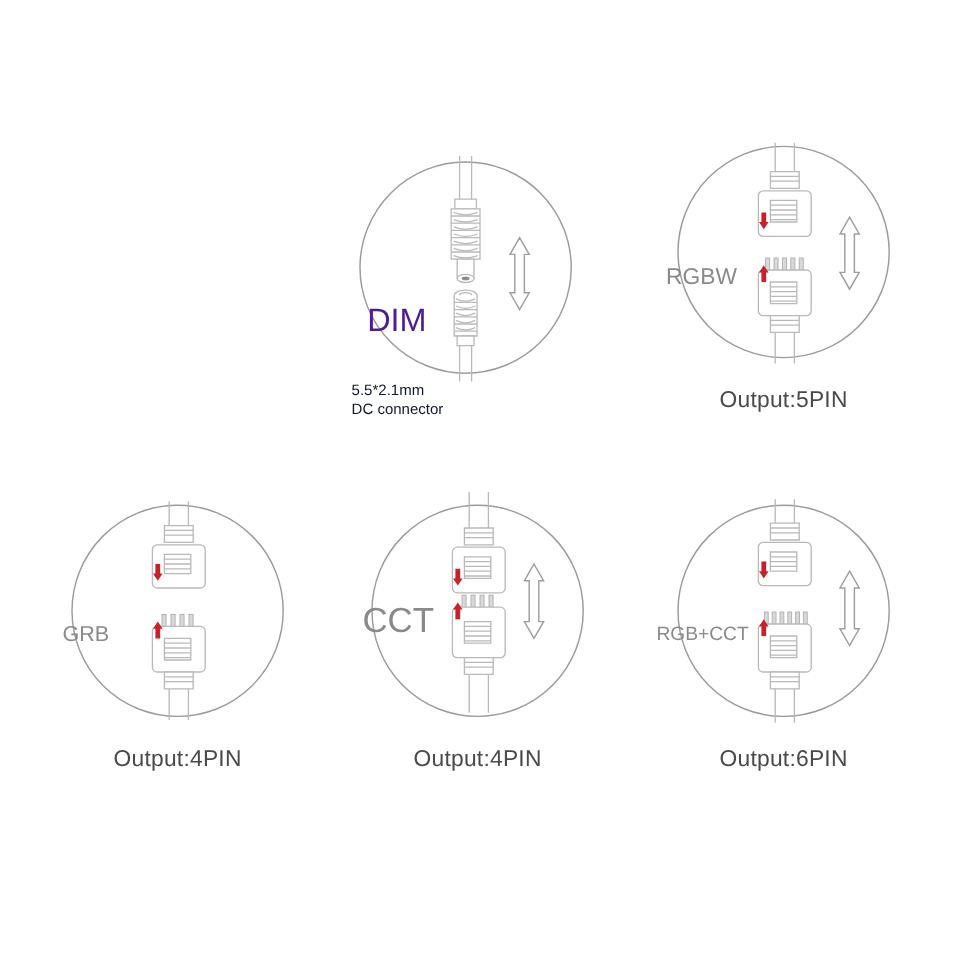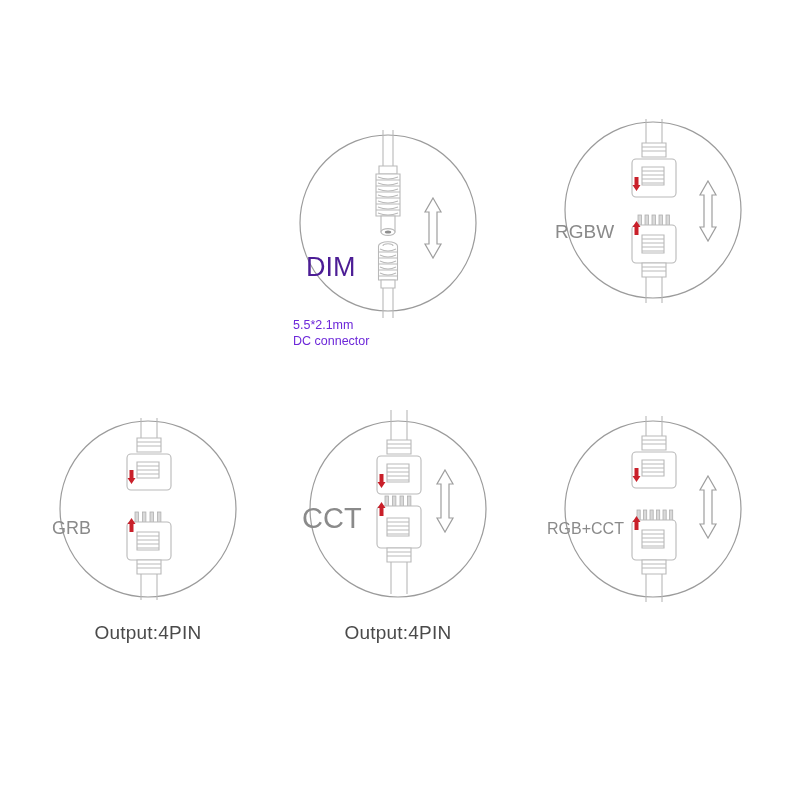--- a/index.html
+++ b/index.html
@@ -11,21 +11,21 @@
   .stage{position:absolute;inset:0;}
   .cell{position:absolute;}
   .caption{
     position:absolute;width:100%;text-align:center;
     color:#4a4a4a;font-size:19px;letter-spacing:.2px;white-space:nowrap;
   }
   .typelabel{
     position:absolute;color:#8a8a8a;white-space:nowrap;
   }
   .dim-label{font-size:27px;color:#4c1d95;}
-  .small-note{font-size:12.5px;color:#6d28d9;line-height:1.25;}
+  .small-note{font-size:12.5px;color:#0f172a;line-height:1.25;}
   svg{display:block;overflow:visible;}
   .ln{fill:none;stroke:#b9b9b9;stroke-width:1.1;}
   .ln2{fill:#ffffff;stroke:#b9b9b9;stroke-width:1.1;}
   .circ{fill:none;stroke:#9b9b9b;stroke-width:1.2;}
   .arr{fill:#ffffff;stroke:#9e9e9e;stroke-width:1.2;stroke-linejoin:miter;}
   .pin{fill:#d9d9d9;stroke:#b0b0b0;stroke-width:.8;}
   .red{fill:#c9202a;}
 </style>
 </head>
 <body>
@@ -96,20 +96,21 @@
         <path class="red" d="M76.5,112 h4 v8 h-4 z M74.5,112 h8 l-4,-6 z"></path>
       </g>
       <path class="ln2" d="M84,148 h24 v14 h-24 z"></path>
       <path class="ln" d="M84,152 h24 M84,156 h24"></path>
       <path class="ln" d="M88,162 L88,188 M104,162 L104,188"></path>
       <g class="arr">
         <path d="M150,66 L158,80 L154,80 L154,112 L158,112 L150,126 L142,112 L146,112 L146,80 L142,80 Z"></path>
       </g>
     </svg>
     <div class="typelabel" style="left:-3px;top:106px;font-size:19px;">RGBW</div>
+    <div class="caption" style="left:0;top:208px;">Output:5PIN</div>
   </div>
 
   <div class="cell" style="left:53px;top:414px;width:190px;height:190px;">
     <svg width="190" height="190" viewBox="0 0 190 190">
       <circle class="circ" cx="95" cy="95" r="88"></circle>
       <path class="ln" d="M88,4 L88,24 M104,4 L104,24"></path>
       <path class="ln2" d="M84,24 h24 v14 h-24 z"></path>
       <path class="ln" d="M84,28 h24 M84,32 h24"></path>
       <g>
         <path class="ln2" d="M78,40 h36 a4,4 0 0 1 4,4 v28 a4,4 0 0 1 -4,4 h-36 a4,4 0 0 1 -4,-4 v-28 a4,4 0 0 1 4,-4 z"></path>
@@ -199,15 +200,16 @@
         <path class="red" d="M76.5,108 h4 v8 h-4 z M74.5,108 h8 l-4,-6 z"></path>
       </g>
       <path class="ln2" d="M84,146 h24 v14 h-24 z"></path>
       <path class="ln" d="M84,150 h24 M84,154 h24"></path>
       <path class="ln" d="M88,160 L88,188 M104,160 L104,188"></path>
       <g class="arr">
         <path d="M150,62 L158,76 L154,76 L154,110 L158,110 L150,124 L142,110 L146,110 L146,76 L142,76 Z"></path>
       </g>
     </svg>
     <div class="typelabel" style="left:-11px;top:106px;font-size:16px;">RGB+CCT</div>
+    <div class="caption" style="left:0;top:208px;">Output:6PIN</div>
   </div>
 
 </div>
 
 </body></html>

